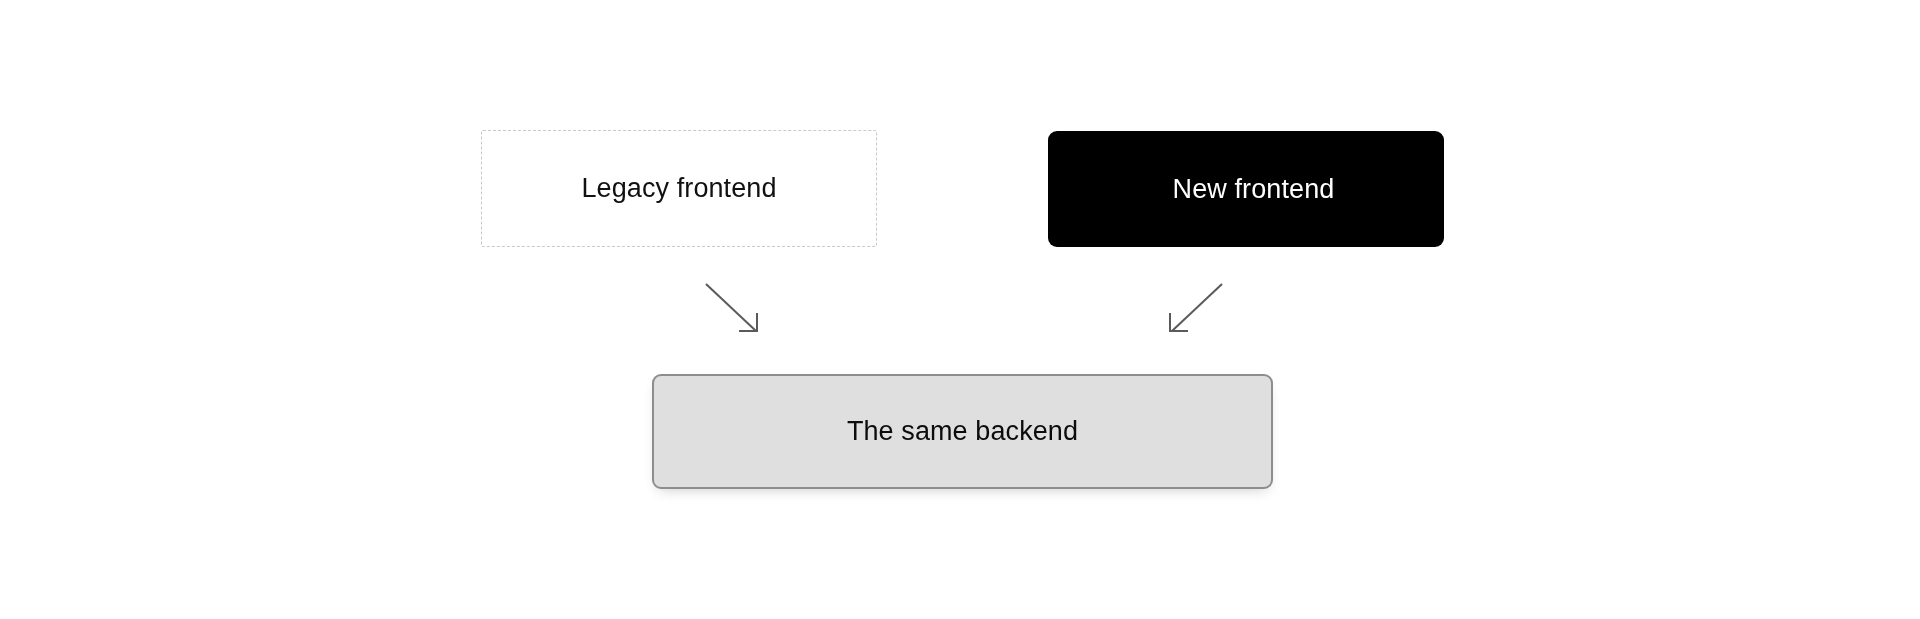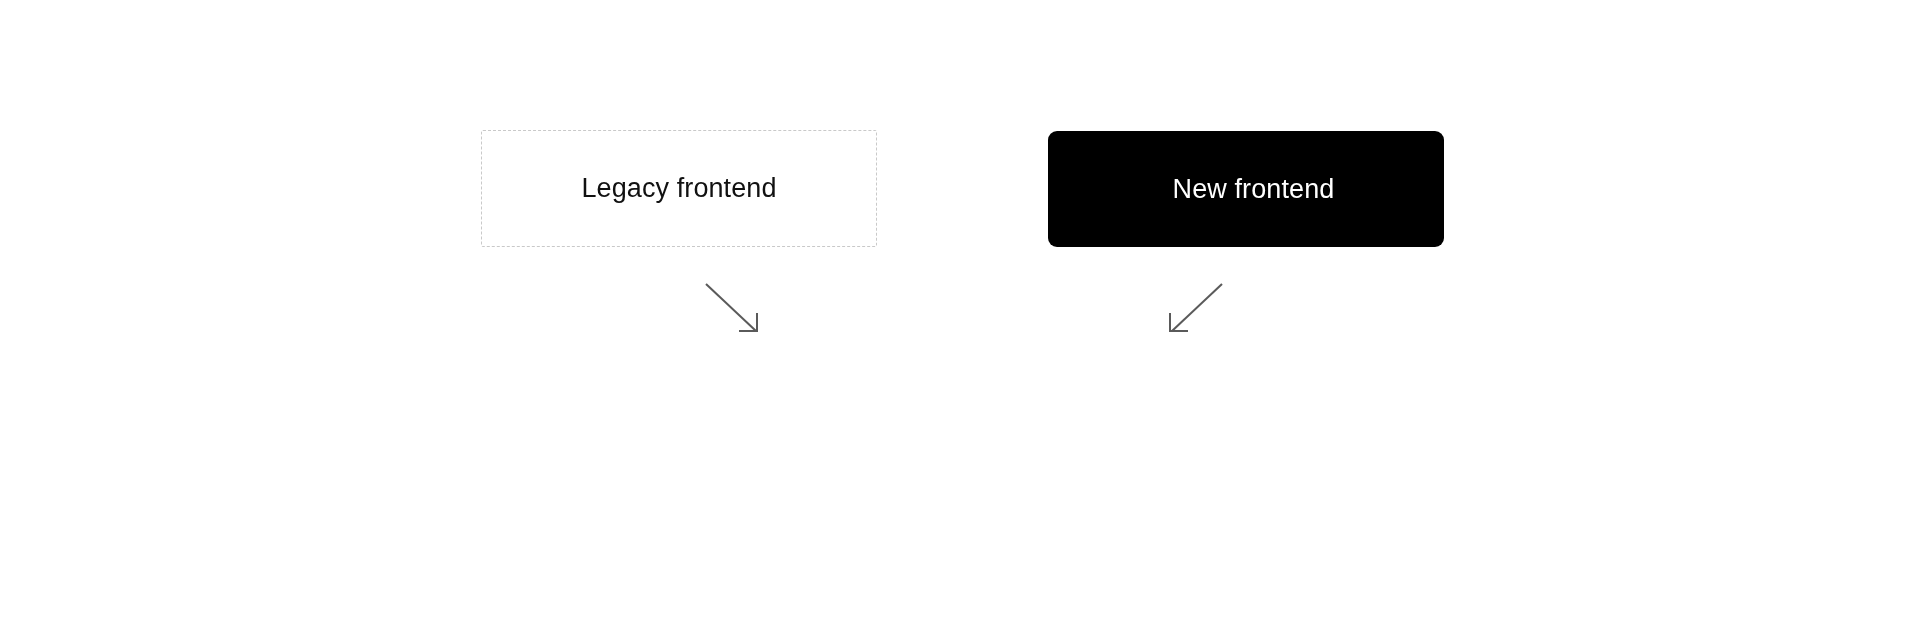--- a/index.html
+++ b/index.html
@@ -110,20 +110,23 @@
 <div id="diagram-canvas">
 
   <div class="node" id="node-legacy-frontend">
     <span class="node-label">Legacy frontend</span>
   </div>
 
   <div class="node" id="node-new-frontend">
     <span class="node-label">New frontend</span>
   </div>
 
+  <div class="node" id="node-same-backend">
+    <span class="node-label">The same backend</span>
+  </div>
 
   <svg id="edge-layer" viewBox="0 0 1920 619" width="1920" height="619">
 
     <g>
       <line class="edge-line" x1="706" y1="284" x2="756" y2="331"></line>
       <polyline class="edge-head" points="739,331 757,331 757,313"></polyline>
     </g>
 
     <g>
       <line class="edge-line" x1="1222" y1="284" x2="1172" y2="331"></line>

